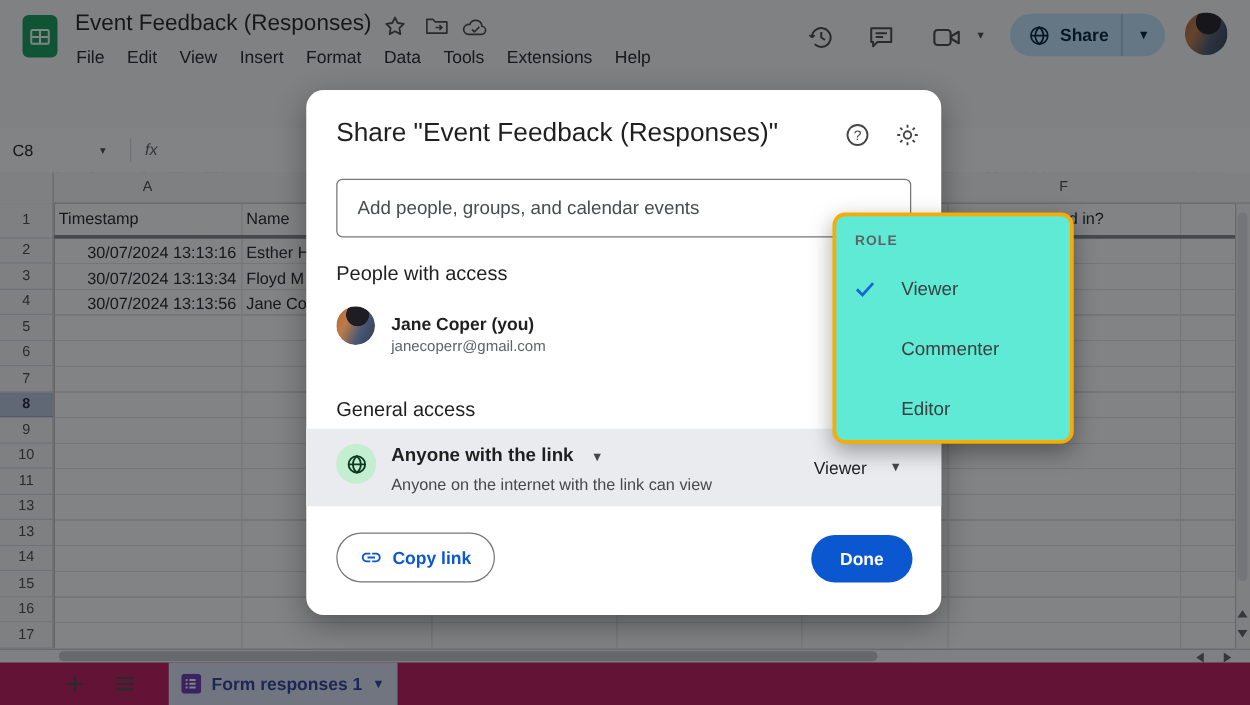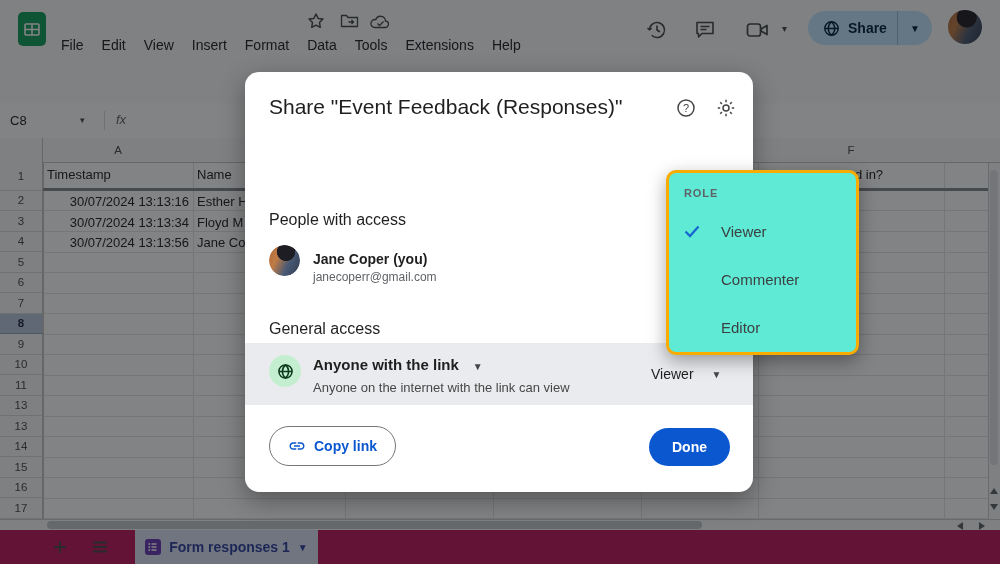--- a/index.html
+++ b/index.html
@@ -126,20 +126,21 @@
   <header class="topbar">
     <div class="logo">
       <svg width="28" height="34" viewBox="0 0 28 34">
           <g fill="none" stroke="#ffffff" stroke-width="1.6">
         <rect x="7" y="12" width="14" height="11" rx="1"></rect>
             <line x1="7" y1="17.5" x2="21" y2="17.5"></line>
             <line x1="14" y1="12" x2="14" y2="23"></line>
           </g>
         </svg>
     </div>
+    <div class="doc-title">Event Feedback (Responses)</div>
     <span class="title-icon" style="left:307px">
       <svg width="18" height="18" viewBox="0 0 16 16">
           <path d="M8 1.8l1.9 3.9 4.3.6-3.1 3 .7 4.3L8 11.6l-3.8 2 .7-4.3-3.1-3 4.3-.6z" fill="none" stroke="#444746" stroke-width="1.3" stroke-linejoin="round"></path>
         </svg>
     </span>
     <span class="title-icon" style="left:340px;top:13px">
       <svg width="19" height="16" viewBox="0 0 19 16">
           <path d="M1.5 2.5h5L8 4.5h9.5v9h-16z" fill="none" stroke="#444746" stroke-width="1.3" stroke-linejoin="round"></path>
           <path d="M8.5 9h5m-2-2l2 2-2 2" fill="none" stroke="#444746" stroke-width="1.3"></path>
         </svg>
@@ -410,20 +411,21 @@
     </span>
     <span class="dlg-icon" style="right:17px">
       <svg width="20" height="20" viewBox="0 0 20 20">
           <g fill="none" stroke="#444746" stroke-width="1.5">
             <circle cx="10" cy="10" r="3"></circle>
             <path d="M10 1.8v2.4M10 15.8v2.4M1.8 10h2.4M15.8 10h2.4M4.2 4.2l1.7 1.7M14.1 14.1l1.7 1.7M15.8 4.2l-1.7 1.7M5.9 14.1l-1.7 1.7"></path>
           </g>
         </svg>
     </span>
 
+    <input class="dlg-input" type="text" placeholder="Add people, groups, and calendar events" style="">
 
     <div class="section-heading" style="top:139px">People with access</div>
     <div class="person-avatar">
         <div class="avatar small"></div>
       </div>
     <div class="person-name">Jane Coper (you)</div>
     <div class="person-email">janecoperr@gmail.com</div>
 
     <div class="section-heading" style="top:248px">General access</div>
     <div class="ga-band">

